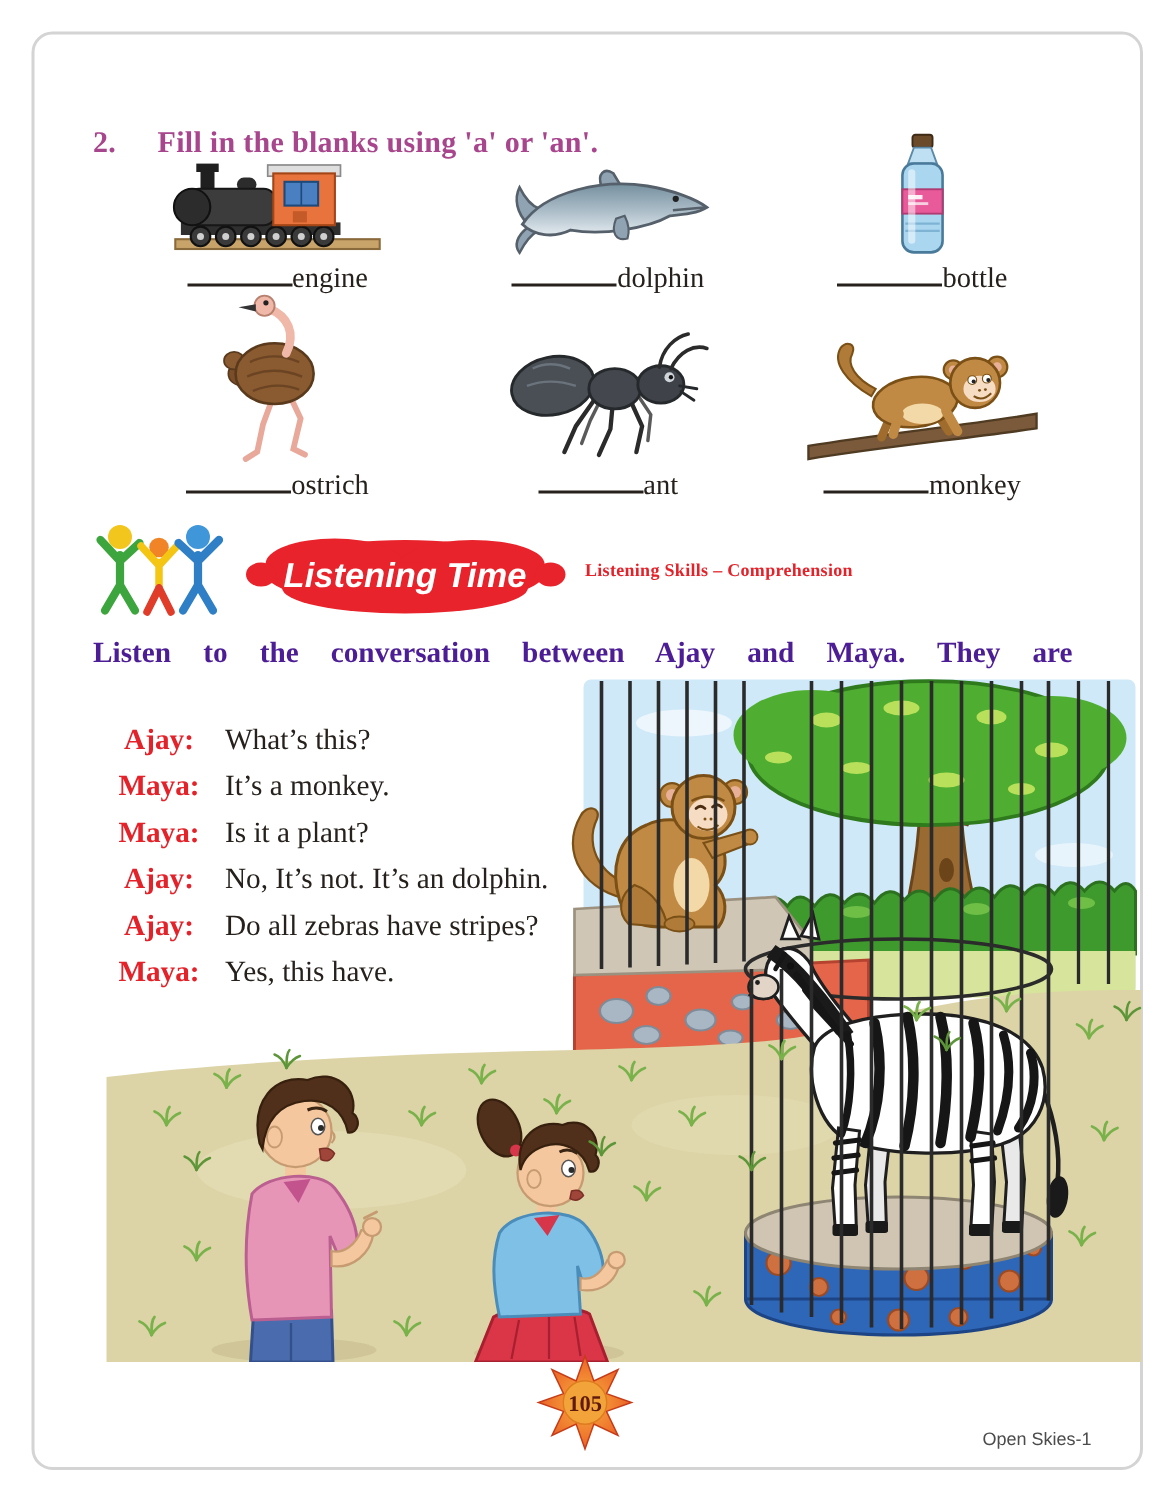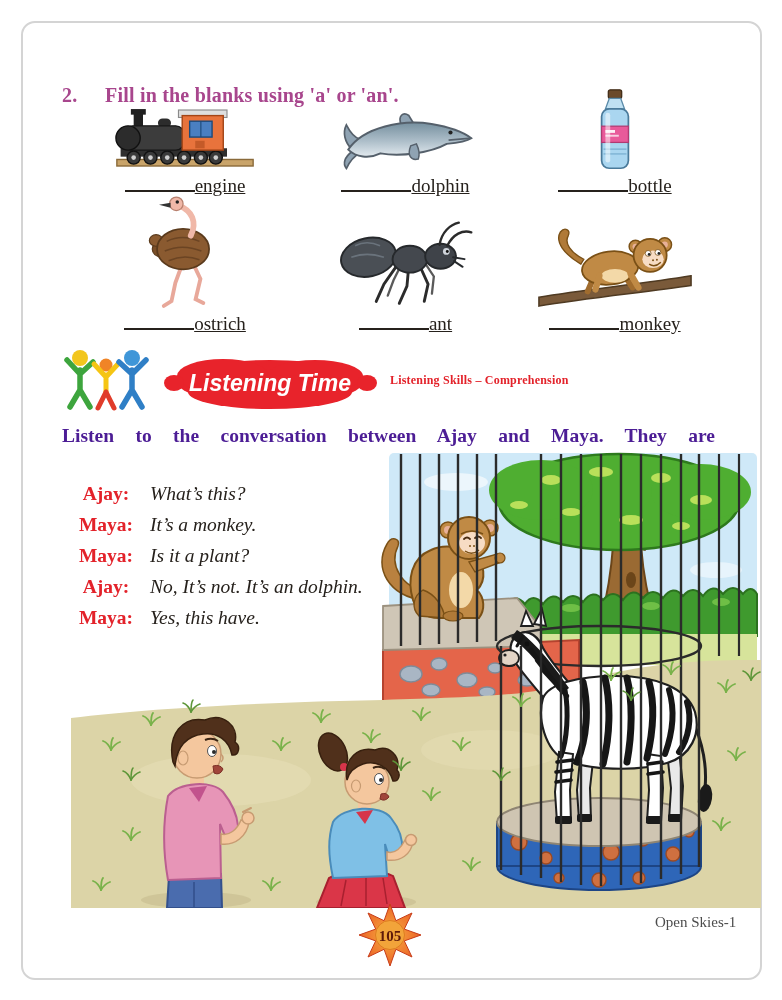--- a/index.html
+++ b/index.html
@@ -6,37 +6,37 @@
   body{width:782px;height:1000px;background:#ffffff;position:relative;overflow:hidden;
        font-family:"Liberation Serif","DejaVu Serif",serif;-webkit-font-smoothing:antialiased;}
   .frame{position:absolute;left:21px;top:21px;width:737px;height:955px;
          border:2px solid #d4d4d4;border-radius:14px;}
   .ex-title{position:absolute;left:62px;top:84px;display:flex;font-weight:bold;
             font-size:20px;color:#a8468d;letter-spacing:.2px;}
   .ex-num{width:43px;}
   .vocab-item{position:absolute;display:flex;flex-direction:column;align-items:center;
               justify-content:flex-end;}
   .vocab-img{display:flex;align-items:flex-end;justify-content:center;flex:1;}
-  .vocab-label{font-size:19px;color:#26211c;white-space:nowrap;margin-top:3px;line-height:20px;text-decoration:underline;}
+  .vocab-label{font-size:19px;color:#26211c;white-space:nowrap;margin-top:3px;line-height:20px;}
   .blank{display:inline-block;width:70px;height:13px;border-bottom:2px solid #26211c;}
   .ppl-icon{position:absolute;left:60px;top:346px;}
   .banner{position:absolute;left:163px;top:352px;text-align:center;}
   .subtitle{position:absolute;left:390px;top:373px;font-weight:bold;font-size:12px;
             color:#e3222a;letter-spacing:.2px;}
   .intro{position:absolute;left:62px;top:422px;width:653px;color:#4c1d95;font-weight:bold;
          font-size:19.5px;line-height:28px;}
   .intro-l1{text-align:justify;text-align-last:justify;}
   .dialogue{position:absolute;left:62px;top:478px;}
   .dlg-row{line-height:31px;font-size:19.5px;}
   .dlg-speaker{display:inline-block;width:88px;font-weight:bold;color:#e3222a;text-align:center;}
-  .dlg-text{color:#26211c;font-style:italic;}
+  .dlg-text{color:#26211c;}
   .scene{position:absolute;left:70px;top:450px;}
   .star{position:absolute;left:357px;top:901px;}
-  .footer-text{position:absolute;left:655px;top:914px;font-family:Liberation Serif, serif;
-               font-size:15px;color:#4c4c4c;}
+  .footer-text{position:absolute;left:655px;top:952px;font-family:Liberation Sans, sans-serif;
+               font-size:12px;color:#4c4c4c;}
 </style>
 </head>
 <body>
 
 <div class="frame"></div>
 
 <div class="ex-title">
   <span class="ex-num">2.</span>
   <span>Fill in the blanks using 'a' or 'an'.</span>
 </div>
@@ -209,20 +209,21 @@
 
 <div class="intro">
   <div class="intro-l1">Listen to the conversation between Ajay and Maya. They are</div>
 </div>
 
 <div class="dialogue">
   <div class="dlg-row"><span class="dlg-speaker">Ajay:</span><span class="dlg-text">What’s this?</span></div>
   <div class="dlg-row"><span class="dlg-speaker">Maya:</span><span class="dlg-text">It’s a monkey.</span></div>
   <div class="dlg-row"><span class="dlg-speaker">Maya:</span><span class="dlg-text">Is it a plant?</span></div>
   <div class="dlg-row"><span class="dlg-speaker">Ajay:</span><span class="dlg-text">No, It’s not. It’s an dolphin.</span></div>
+  <div class="dlg-row"><span class="dlg-speaker">Ajay:</span><span class="dlg-text">Do all zebras have stripes?</span></div>
   <div class="dlg-row"><span class="dlg-speaker">Maya:</span><span class="dlg-text">Yes, this have.</span></div>
 </div>
 
 <div class="scene">
 <svg width="692" height="458" viewBox="0 0 690 458">
   <defs>
     <g id="tuft" fill="none" stroke-linecap="round">
       <path d="M0,0 C-2,-5 -5,-8 -8,-9"></path>
           <path d="M0,0 C0,-6 0,-10 2,-12"></path>
           <path d="M0,0 C3,-5 6,-7 9,-8"></path>

